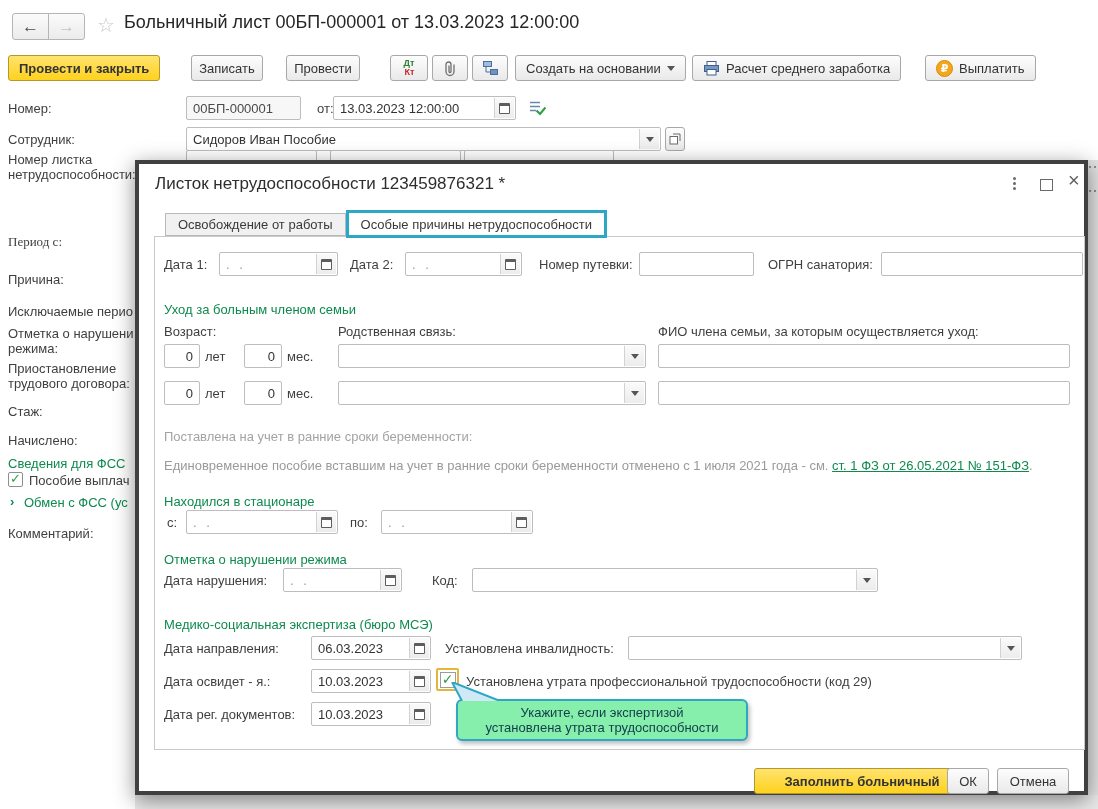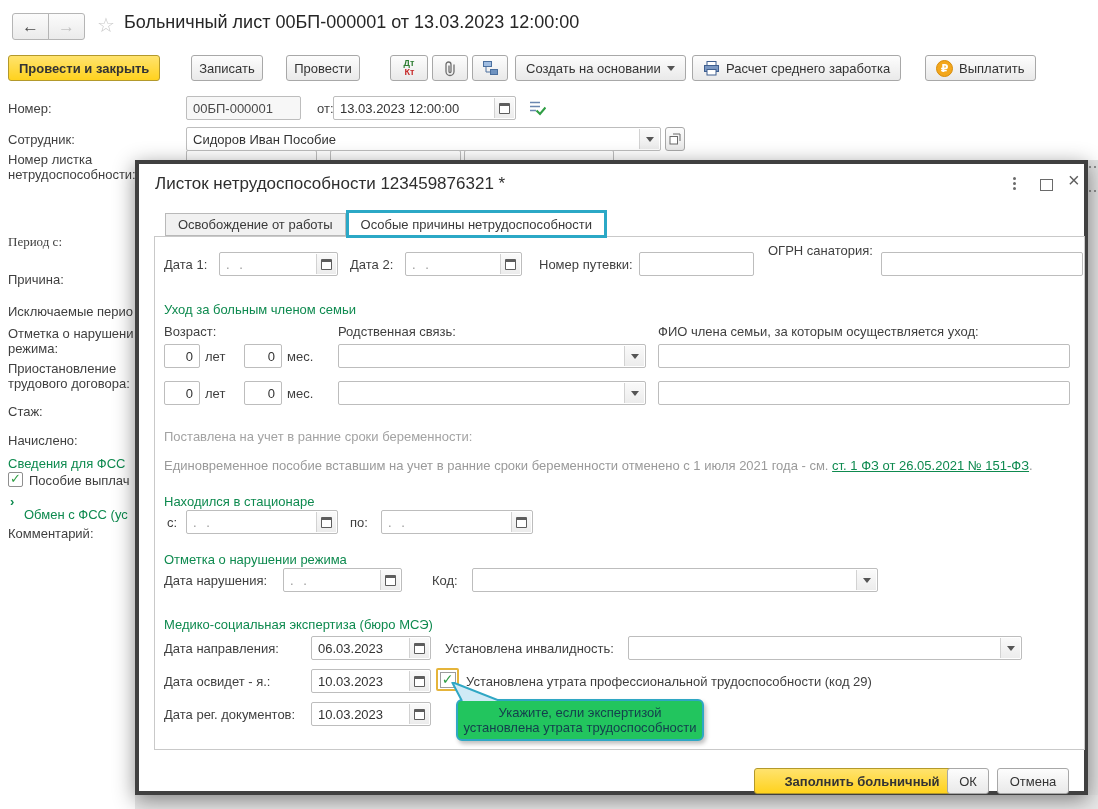--- a/index.html
+++ b/index.html
@@ -48,21 +48,21 @@
   .tabpanel { position: absolute; left: 15px; top: 72px; width: 931px; height: 514px; border: 1px solid #c9c9c9; background: #fff; z-index: 1; }
   .modal .abs { position: absolute; z-index: 2; }
 
   .cbx-sm { width: 15px; height: 15px; border: 1px solid #8f8f8f; border-radius: 2px; background: #fff;
             color: #2f9e44; font-weight: bold; font-size: 13px; line-height: 12px; text-align: center; }
   .cbx-hl { position: absolute; width: 23px; height: 23px; border: 2px solid #e5b43a; border-radius: 2px; background: #fff;
             display: flex; align-items: center; justify-content: center; z-index: 4; }
   .cbx-hl .inner { width: 16px; height: 16px; border: 1px solid #9c9c9c; color: #2f9e44; font-weight: bold;
                    font-size: 14px; line-height: 13px; text-align: center; background: #fff; }
 
-  .tip { position: absolute; left: 317px; top: 535px; width: 248px; height: 42px; background: #22c55e;
+  .tip { position: absolute; left: 317px; top: 535px; width: 292px; height: 42px; background: #86efac;
          border: 2px solid #2fa7c4; border-radius: 6px; box-shadow: 2px 3px 4px rgba(0,0,0,.25);
          display: flex; flex-direction: column; align-items: center; justify-content: center;
          color: #14404d; z-index: 5; }
   .tip-tail { position: absolute; left: 303px; top: 518px; z-index: 6; }
 
   .rightstrip { position: absolute; left: 1088px; top: 160px; width: 10px; height: 635px; background: #e3e3e3; border-left: 1px solid #cwhite; }
   .rightstrip .mark { position: absolute; left: 1px; width: 7px; border-top: 2px dotted #8f8f8f; }
   .bottomstrip { position: absolute; left: 135px; top: 795px; width: 963px; height: 14px; background: #e9e9e9; }
 
   .coin { width: 17px; height: 17px; border-radius: 50%; background: #f3a71c; border: 1px solid #d78c0a;
@@ -168,21 +168,21 @@
   <div class="lbl" style="left:8px;top:326px;">Отметка о нарушени</div>
   <div class="lbl" style="left:8px;top:341px;">режима:</div>
   <div class="lbl" style="left:8px;top:361px;">Приостановление</div>
   <div class="lbl" style="left:8px;top:376px;">трудового договора:</div>
   <div class="lbl" style="left:8px;top:404px;">Стаж:</div>
   <div class="lbl" style="left:8px;top:433px;">Начислено:</div>
   <div class="lbl glbl" style="left:8px;top:456px;">Сведения для ФСС</div>
   <div class="cbx-sm" style="position:absolute;left:8px;top:472px;"><span>✓</span></div>
   <div class="lbl" style="left:29px;top:473px;">Пособие выплач</div>
   <div class="lbl glbl" style="left:10px;top:494px;font-weight:bold;">›</div>
-  <div class="lbl glbl" style="left:24px;top:495px;margin-top:12px;">Обмен с ФСС (ус</div>
+  <div class="lbl glbl" style="left:24px;top:495px;">Обмен с ФСС (ус</div>
   <div class="lbl" style="left:8px;top:526px;">Комментарий:</div>
 
   <div class="rightstrip">
     <div class="mark" style="top:6px;"></div>
     <div class="mark" style="top:30px;"></div>
   </div>
   <div class="bottomstrip"></div>
 
   <div class="modal">
     <div class="title">Листок нетрудоспособности 123459876321 *</div>
@@ -210,21 +210,21 @@
     </div>
     <div class="lbl abs" style="left:211px;top:93px;">Дата 2:</div>
     <div class="field withbtn abs" style="left:266px;top:88px;width:117px;">
       <span class="dots">. .</span>
       <span class="sidebtn">
           <span class="cal"></span>
         </span>
     </div>
     <div class="lbl abs" style="left:400px;top:93px;">Номер путевки:</div>
     <div class="field abs" style="left:500px;top:88px;width:115px;"></div>
-    <div class="lbl abs" style="left:629px;top:79px;text-align:center;">ОГРН санатория:</div>
+    <div class="lbl abs" style="left:629px;top:93px;text-align:center;">ОГРН санатория:</div>
     <div class="field abs" style="left:742px;top:88px;width:202px;"></div>
 
     <div class="seclbl abs" style="left:25px;top:138px;">Уход за больным членом семьи</div>
     <div class="lbl abs" style="left:25px;top:160px;">Возраст:</div>
     <div class="lbl abs" style="left:199px;top:160px;">Родственная связь:</div>
     <div class="lbl abs" style="left:519px;top:160px;">ФИО члена семьи, за которым осуществляется уход:</div>
 
     <div class="field num abs" style="left:25px;top:180px;width:36px;">0</div>
     <div class="lbl abs" style="left:66px;top:185px;">лет</div>
     <div class="field num abs" style="left:105px;top:180px;width:38px;">0</div>

